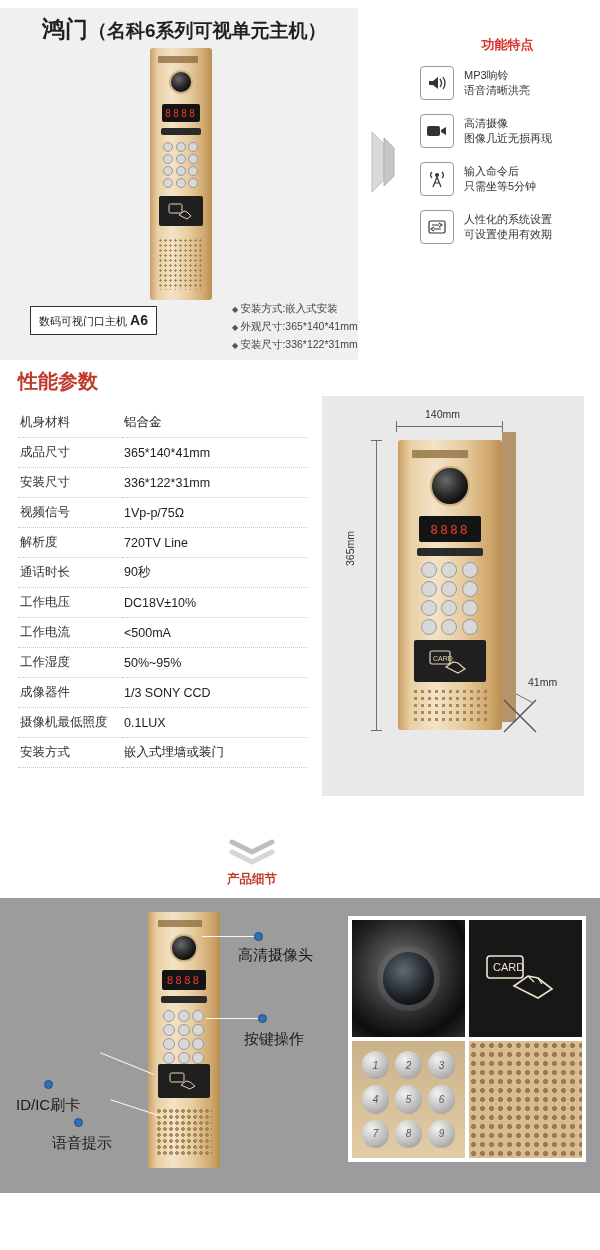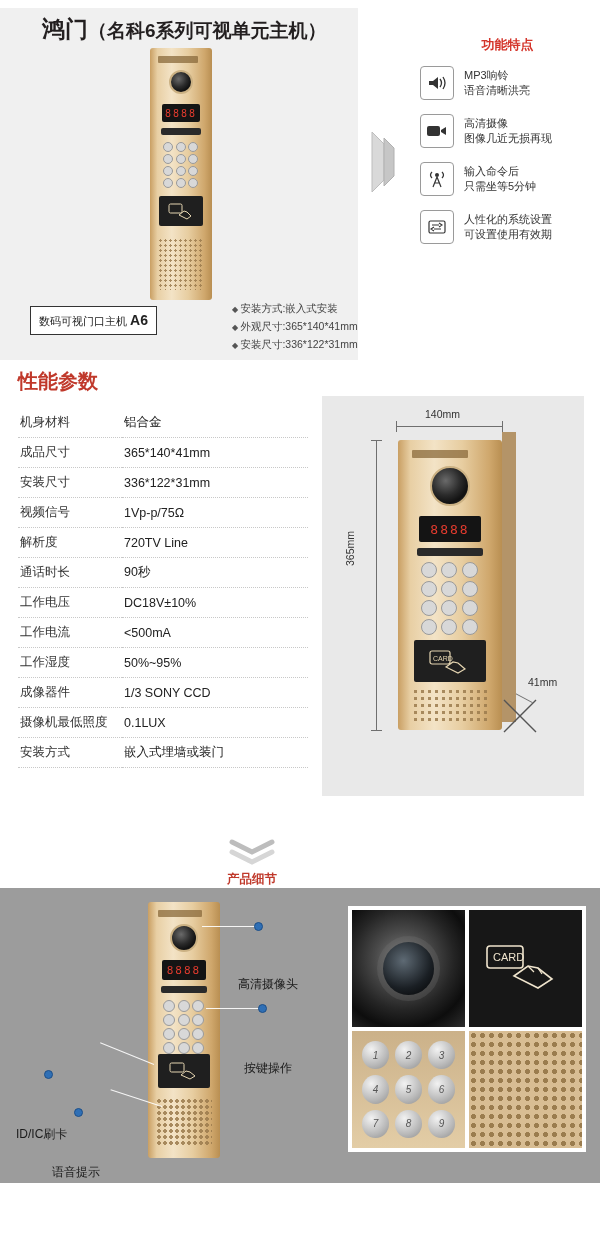--- a/index.html
+++ b/index.html
@@ -138,21 +138,21 @@
   .dim-label { position: absolute; font-size: 10.5px; color: #333; }
   .dim-line { position: absolute; background: #6f6f6f; }
   .tick { position: absolute; background: #6f6f6f; width: 1px; }
 
   
   .details { position: relative; width: 600px; height: 295px; background: #9c9c9c; }
   .callout-dot {
     position: absolute; width: 9px; height: 9px; border-radius: 50%;
     background: #2f6fb5; border: 1px solid #1d4f88;
   }
-  .callout-text { position: absolute; font-size: 12px; color: #1b1b1b; white-space: nowrap; margin-top: 40px; }
+  .callout-text { position: absolute; font-size: 15px; color: #1b1b1b; white-space: nowrap; }
   .lead { position: absolute; background: #ffffff; height: 1px; opacity: .9; }
 
   .photo-grid {
     position: absolute; left: 348px; top: 18px; width: 238px; height: 246px;
     background: #fff; padding: 4px;
     display: grid; grid-template-columns: 1fr 1fr; grid-template-rows: 1fr 1fr; gap: 4px;
   }
   .ph { position: relative; overflow: hidden; }
   .ph-lens { background: radial-gradient(circle at 45% 42%, #7d7d7d 0%, #4a4a4a 30%, #252525 55%, #0d0d0d 75%, #2e2e2e 100%); }
   .ph-lens::after {
@@ -393,21 +393,21 @@
       </div>
 
       <div style="position:absolute;left:180px;top:36px;width:14px;height:290px;background:linear-gradient(to right,#b8handled,#9d7f52,#cbb083);background-color:#b49468;"></div>
 
       <svg style="position:absolute;left:178px;top:300px;" width="40" height="40" viewBox="0 0 40 40">
         <path d="M4 4 L36 36 M36 4 L4 36" stroke="#555" stroke-width="1.4" fill="none"></path>
       </svg>
     </div>
   </div>
 
-  <div class="chev-block" style="padding-top:4px;">
+  <div class="chev-block" style="padding-top:4px;padding-bottom:10px;">
     <svg class="chev" width="46" height="26" viewBox="0 0 46 26">
       <path d="M3 3 L23 13 L43 3" fill="none" stroke="#bdbdbd" stroke-width="5" stroke-linecap="round"></path>
       <path d="M3 13 L23 23 L43 13" fill="none" stroke="#d6d6d6" stroke-width="5" stroke-linecap="round"></path>
     </svg>
     <div class="chev-label">产品细节</div>
   </div>
 
   <div class="details">
 
     <div class="device" style="left:148px; top:14px; width:72px; height:256px;">

